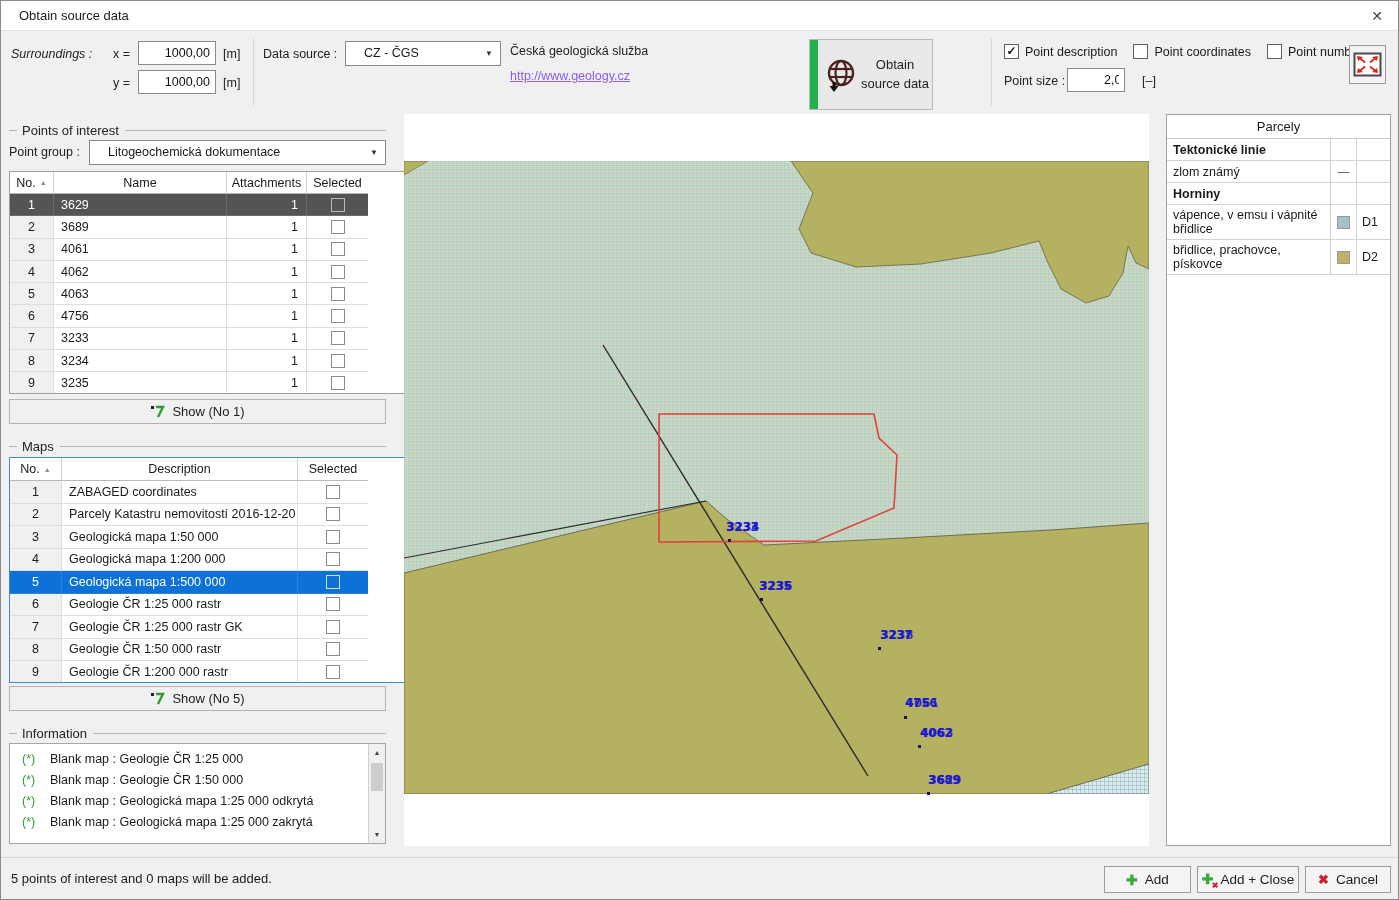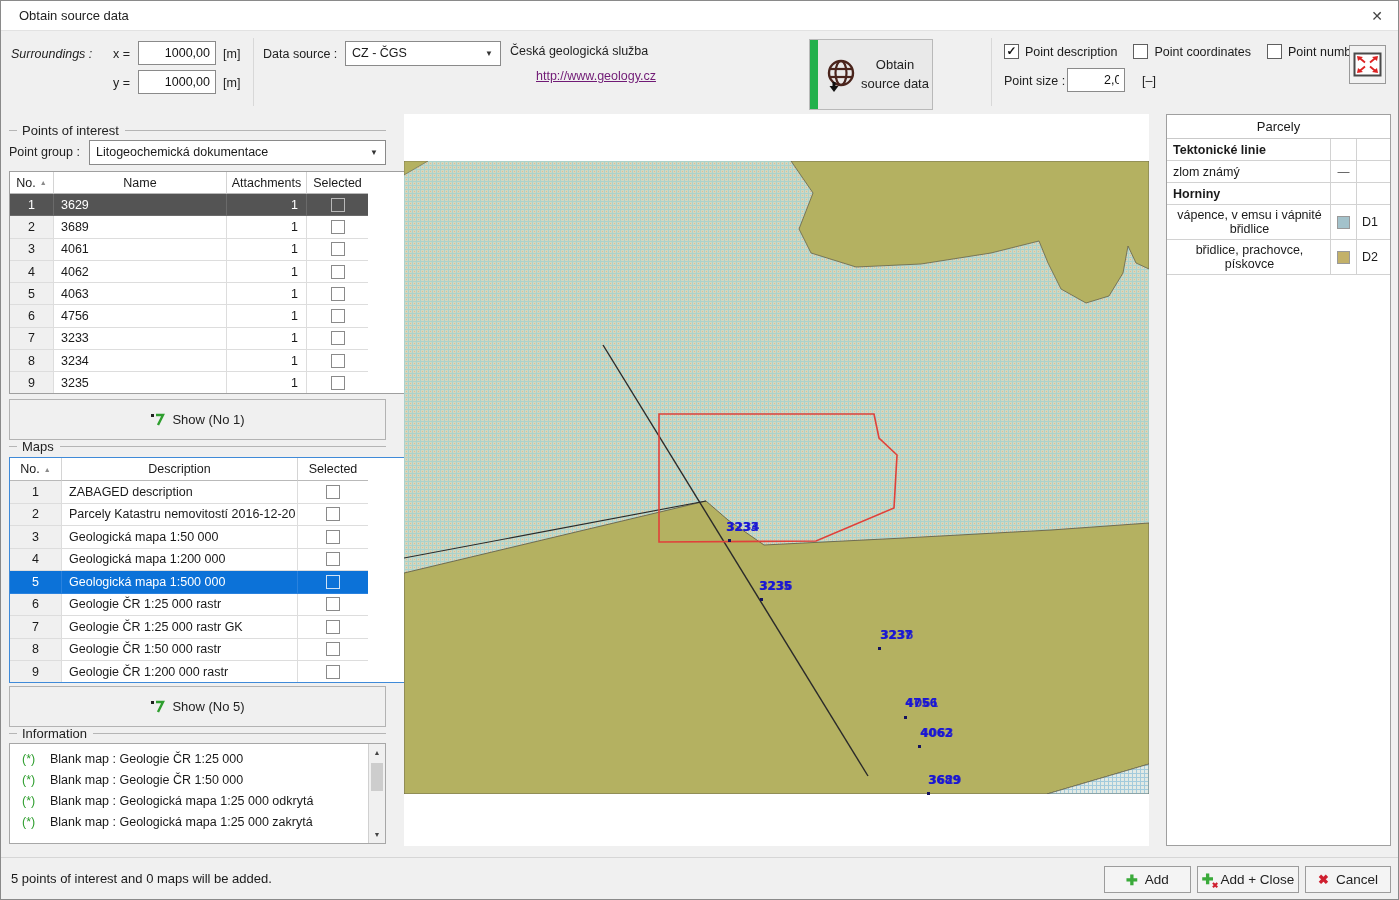--- a/index.html
+++ b/index.html
@@ -14,24 +14,24 @@
   .titlebar { position:absolute; left:0; top:0; width:100%; height:30px; background:#fff; border-bottom:1px solid #e2e2e2; }
   .title { position:absolute; left:18px; top:7px; font-size:13px; color:#222; }
   .close-btn { position:absolute; right:8px; top:4px; width:26px; height:22px; text-align:center; line-height:22px; color:#444; font-size:14px; cursor:default; }
 
   
   .toolbar { position:absolute; left:0; top:31px; width:100%; height:82px; }
   .lbl { position:absolute; font-size:12.5px; color:#222; white-space:nowrap; }
   .numbox { position:absolute; height:24px; border:1px solid #8a8a8a; background:#fff; text-align:right;
             padding:0 5px 0 0; font:12.5px "Liberation Sans",sans-serif; color:#111; }
   .selectbox { position:absolute; border:1px solid #8a8a8a; background:#fff; height:25px; line-height:23px;
-               padding-left:6px; font-size:12.5px; }
+               padding-left:18px; font-size:12.5px; }
   .selectbox .arr { position:absolute; right:7px; top:0; height:100%; font-size:8px; line-height:23px; color:#333; }
   .vsep { position:absolute; width:1px; background:#d8d8d8; }
-  .link { color:#701a75; text-decoration:underline;margin-left:26px; }
+  .link { color:#8b5cf6; text-decoration:underline; }
 
   .obtain-btn { position:absolute; left:808px; top:7px; width:124px; height:71px; background:#e9e9e9; border:1px solid #b9b9b9; }
   .obtain-green { position:absolute; left:0; top:0; width:8px; height:69px; background:#22b14c; }
   .obtain-globe { position:absolute; left:14px; top:17px; }
   .obtain-text { position:absolute; left:48px; top:15px; width:74px; text-align:center; font-size:13px; line-height:19px; color:#222; }
 
   .cb-row { position:absolute; left:1003px; top:12px; display:flex; align-items:center; }
   .cb-item { display:flex; align-items:center; margin-right:16px; }
   .cbox { display:inline-block; width:15px; height:15px; border:1px solid #5f5f5f; background:#fff;
           line-height:13px; text-align:center; font-size:12px; font-weight:bold; color:#111; flex:0 0 15px; }
@@ -67,40 +67,40 @@
   .pgrid { grid-template-columns:44px 173px 80px 61px; }
   .mgrid { grid-template-columns:52px 236px 70px; }
   .prow { height:22.3px; }
   .mrow { height:22.5px; }
 
   .vscroll { position:absolute; right:0; top:0; bottom:0; width:17px; background:#f0f0f0; border-left:1px solid #d0d0d0; }
   .sarrow { position:absolute; left:0; width:16px; height:17px; font-size:7px; color:#444; display:flex; align-items:center; justify-content:center; }
   .sarrow.up { top:0; } .sarrow.down { bottom:0; }
   .sthumb { position:absolute; left:2px; width:12px; background:#cdcdcd; }
 
-  .show-btn { position:absolute; left:8px; width:377px; height:41px; background:#f0f0f0; border:1px solid #b3b3b3;
+  .show-btn { position:absolute; left:8px; width:377px; height:25px; background:#f0f0f0; border:1px solid #b3b3b3;
               display:flex; align-items:center; justify-content:center; gap:7px; font-size:13px; color:#222; }
 
   .info-box { position:absolute; left:8px; top:629px; width:377px; height:101px; background:#fff; border:1px solid #a7a7a7; padding-top:5px; overflow:hidden; }
   .irow { display:flex; padding:2px 24px 2px 12px; font-size:12.5px; line-height:17px; }
   .imark { color:#2e9e2e; flex:0 0 28px; }
 
   
   .map-panel { position:absolute; left:403px; top:113px; width:745px; height:732px; background:#fff; }
   .map-svg { position:absolute; left:0; top:47px; }
   .map-labels { position:absolute; left:0; top:47px; width:745px; height:633px; pointer-events:none; }
   .mlabel { position:absolute; color:#1a17d4; font-size:11.5px; font-weight:bold; letter-spacing:0.2px;
             font-family:"DejaVu Sans",sans-serif; line-height:12px; }
   .mlabel .t2 { position:absolute; left:1px; top:0; opacity:0.85; }
   .mdot { position:absolute; width:3px; height:3px; background:#14125e; }
 
   
   .legend-panel { position:absolute; left:1165px; top:113px; width:225px; height:732px; background:#fff; border:1px solid #9f9f9f; }
   .lhead { height:24px; line-height:24px; text-align:center; border-bottom:1px solid #c9c9c9; font-size:13px; }
-  .lrow { display:flex; border-bottom:1px solid #d2d2d2; font-size:12.5px; align-items:stretch; min-height:22px;text-align:center; }
+  .lrow { display:flex; border-bottom:1px solid #d2d2d2; font-size:12.5px; align-items:stretch; min-height:22px; }
   .llabel { flex:1; padding:3px 4px 3px 6px; display:flex; align-items:center; }
   .lrow.bold .llabel { font-weight:bold; }
   .lsym { width:26px; border-left:1px solid #d2d2d2; display:flex; align-items:center; justify-content:center; }
   .lcode { width:34px; border-left:1px solid #d2d2d2; display:flex; align-items:center; padding-left:5px; }
   .swatch { width:13px; height:13px; border:1px solid #999; }
   .dashsym { color:#555; font-size:12px; }
 
   
   .bottom-bar { position:absolute; left:0; top:856px; width:100%; height:44px; background:#f0f0f0; border-top:1px solid #d6d6d6; }
   .status { position:absolute; left:10px; top:13px; font-size:13px; color:#1a1a1a; }
@@ -315,21 +315,21 @@
       <div class="hc">
         <span>No.</span>
           <span class="sort">▲</span>
       </div>
       <div class="hc">Description</div>
       <div class="hc" style="border-right:none;">Selected</div>
     </div>
     <div>
         <div class="trow mrow mgrid">
           <div class="c cno">1</div>
-          <div class="c cname">ZABAGED description</div>
+          <div class="c cname">ZABAGED coordinates</div>
           <div class="c ccb" style="border-right: none;">
             <div class="tcb"></div>
           </div>
         </div>
         <div class="trow mrow mgrid">
           <div class="c cno">2</div>
           <div class="c cname">Parcely Katastru nemovitostí 2016-12-20</div>
           <div class="c ccb" style="border-right: none;">
             <div class="tcb"></div>
           </div>

